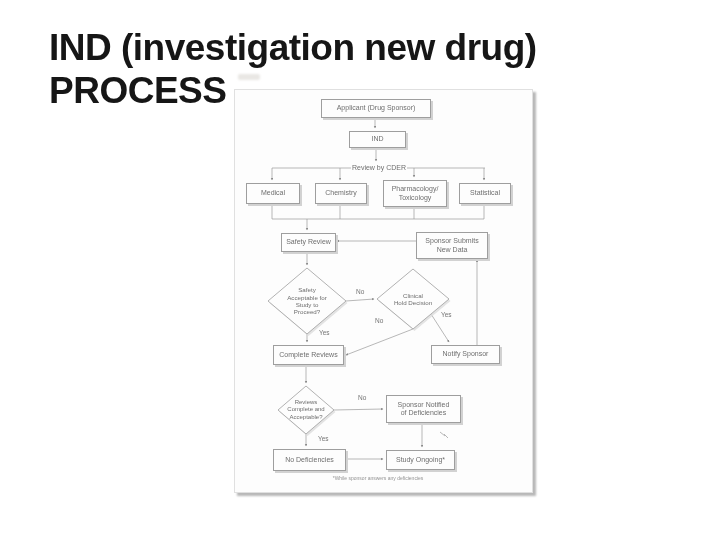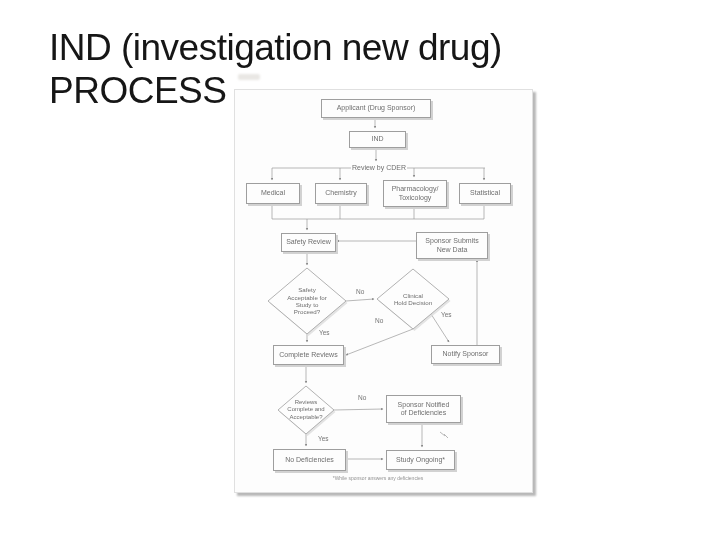--- a/index.html
+++ b/index.html
@@ -3,21 +3,21 @@
 <meta charset="utf-8">
 <style>
   html,body{margin:0;padding:0;background:#ffffff;}
   .stage{
     position:relative;width:720px;height:540px;background:#ffffff;overflow:hidden;
     font-family:"Liberation Sans",sans-serif;
   }
   .slide-title{
     position:absolute;left:49px;top:27px;width:640px;
     font-size:37px;line-height:1.15;letter-spacing:-0.5px;
-    color:#161616;font-family:"Liberation Sans",sans-serif;
+    color:#161616;font-family:"Liberation Sans",sans-serif;font-weight:bold;
   }
   .figure{
     position:absolute;left:234px;top:89px;width:297px;height:402px;
     background:#fdfdfd;border:1px solid #e0e0e0;
     box-shadow:3px 3px 2px #b8b8b8;
   }
   .smudge{
     position:absolute;left:238px;top:74px;width:22px;height:6px;
     background:#e9e7e4;border-radius:2px;filter:blur(1px);
   }

